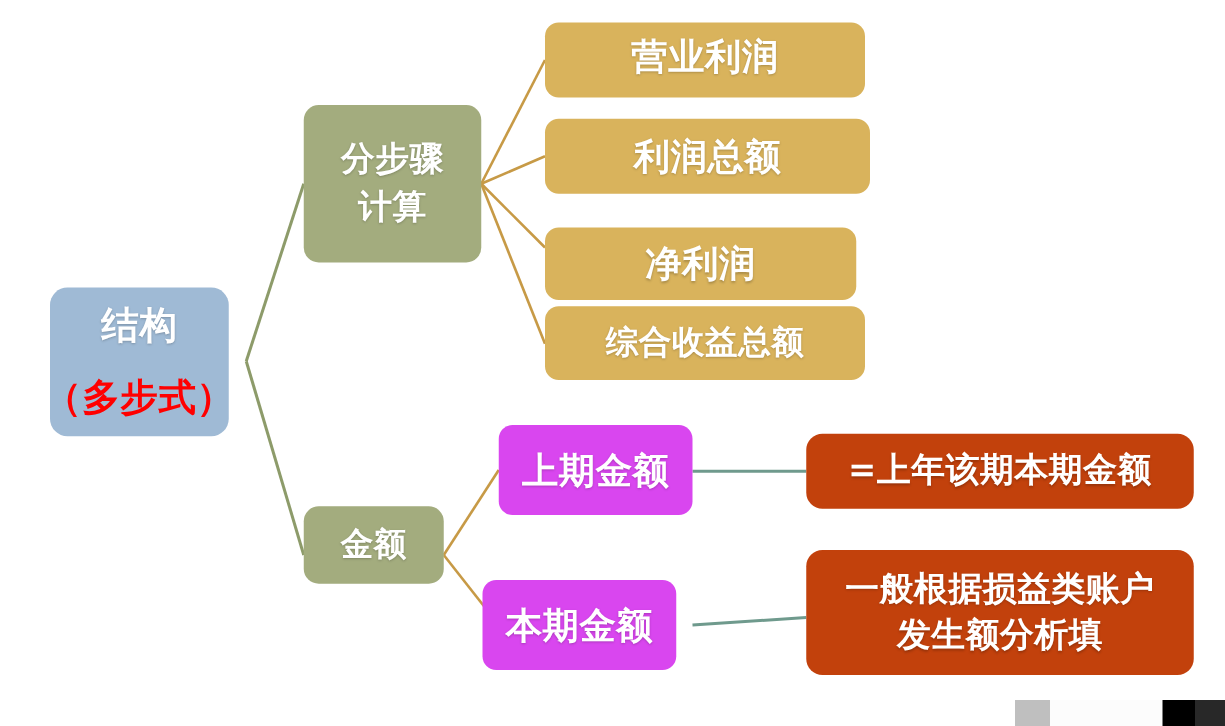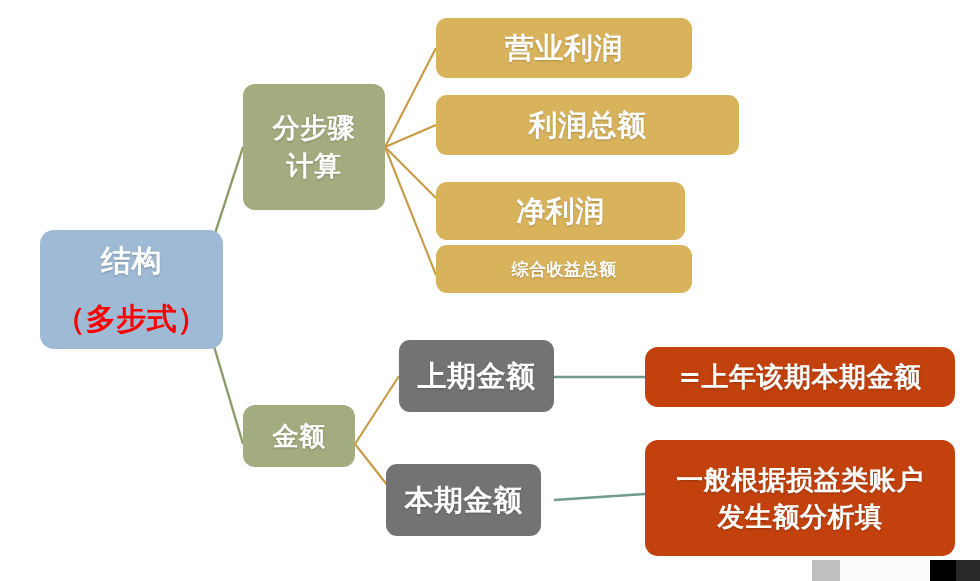--- a/index.html
+++ b/index.html
@@ -42,21 +42,21 @@
   }
   .node .line {
     display: block;
     white-space: nowrap;
   }
 
   
   .n-root {
     left: 40px;
     top: 230px;
-    width: 183px;
+    width: 143px;
     height: 119px;
     border-radius: 14px;
     background: #9FBAD5;
     font-size: 30px;
     gap: 17px;
   }
   .n-root .sub {
     color: #FF0000;
     text-shadow: none;
     font-size: 30px;
@@ -84,42 +84,42 @@
     height: 62px;
     font-size: 26px;
   }
 
   
   .n-gold {
     background: #D9B35C;
     border-radius: 11px;
     color: #ffffff;
   }
-  .g1 { left: 436px; top: 18px;  width: 256px; height: 60px; font-size: 29px; }
-  .g2 { left: 436px; top: 95px;  width: 303px; height: 60px; font-size: 29px; }
+  .g1 { left: 436px; top: 18px;  width: 256px; height: 60px; font-size: 29px; font-family: Liberation Mono, monospace; }
+  .g2 { left: 436px; top: 95px;  width: 260px; height: 60px; font-size: 29px; }
   .g3 { left: 436px; top: 169px; width: 249px; height: 58px; font-size: 29px; margin-top: 13px; }
-  .g4 { left: 436px; top: 245px; width: 256px; height: 48px; font-size: 17px; }
+  .g4 { left: 436px; top: 245px; width: 256px; height: 59px; font-size: 26px; }
 
   
   .n-brown {
-    background: #737373;
+    background: #d946ef;
     border-radius: 11px;
     font-size: 29px;
   }
   .b1 { left: 399px; top: 340px; width: 155px; height: 72px; }
   .b2 { left: 386px; top: 464px; width: 155px; height: 72px; }
 
   
   .n-teal {
     background: #c2410c;
     border-radius: 13px;
     font-size: 27px;
   }
   .t1 { left: 645px; top: 347px; width: 310px; height: 60px; }
-  .t2 { left: 645px; top: 440px; width: 310px; height: 116px; }
+  .t2 { left: 645px; top: 440px; width: 310px; height: 100px; }
   .t2 .line + .line { margin-top: 5px; text-align: right; }
 
   
   .artifact {
     position: absolute;
     bottom: 0;
     height: 21px;
     z-index: 5;
   }
   .a-gray  { left: 812px; width: 28px;  background: #BFBFBF; }

